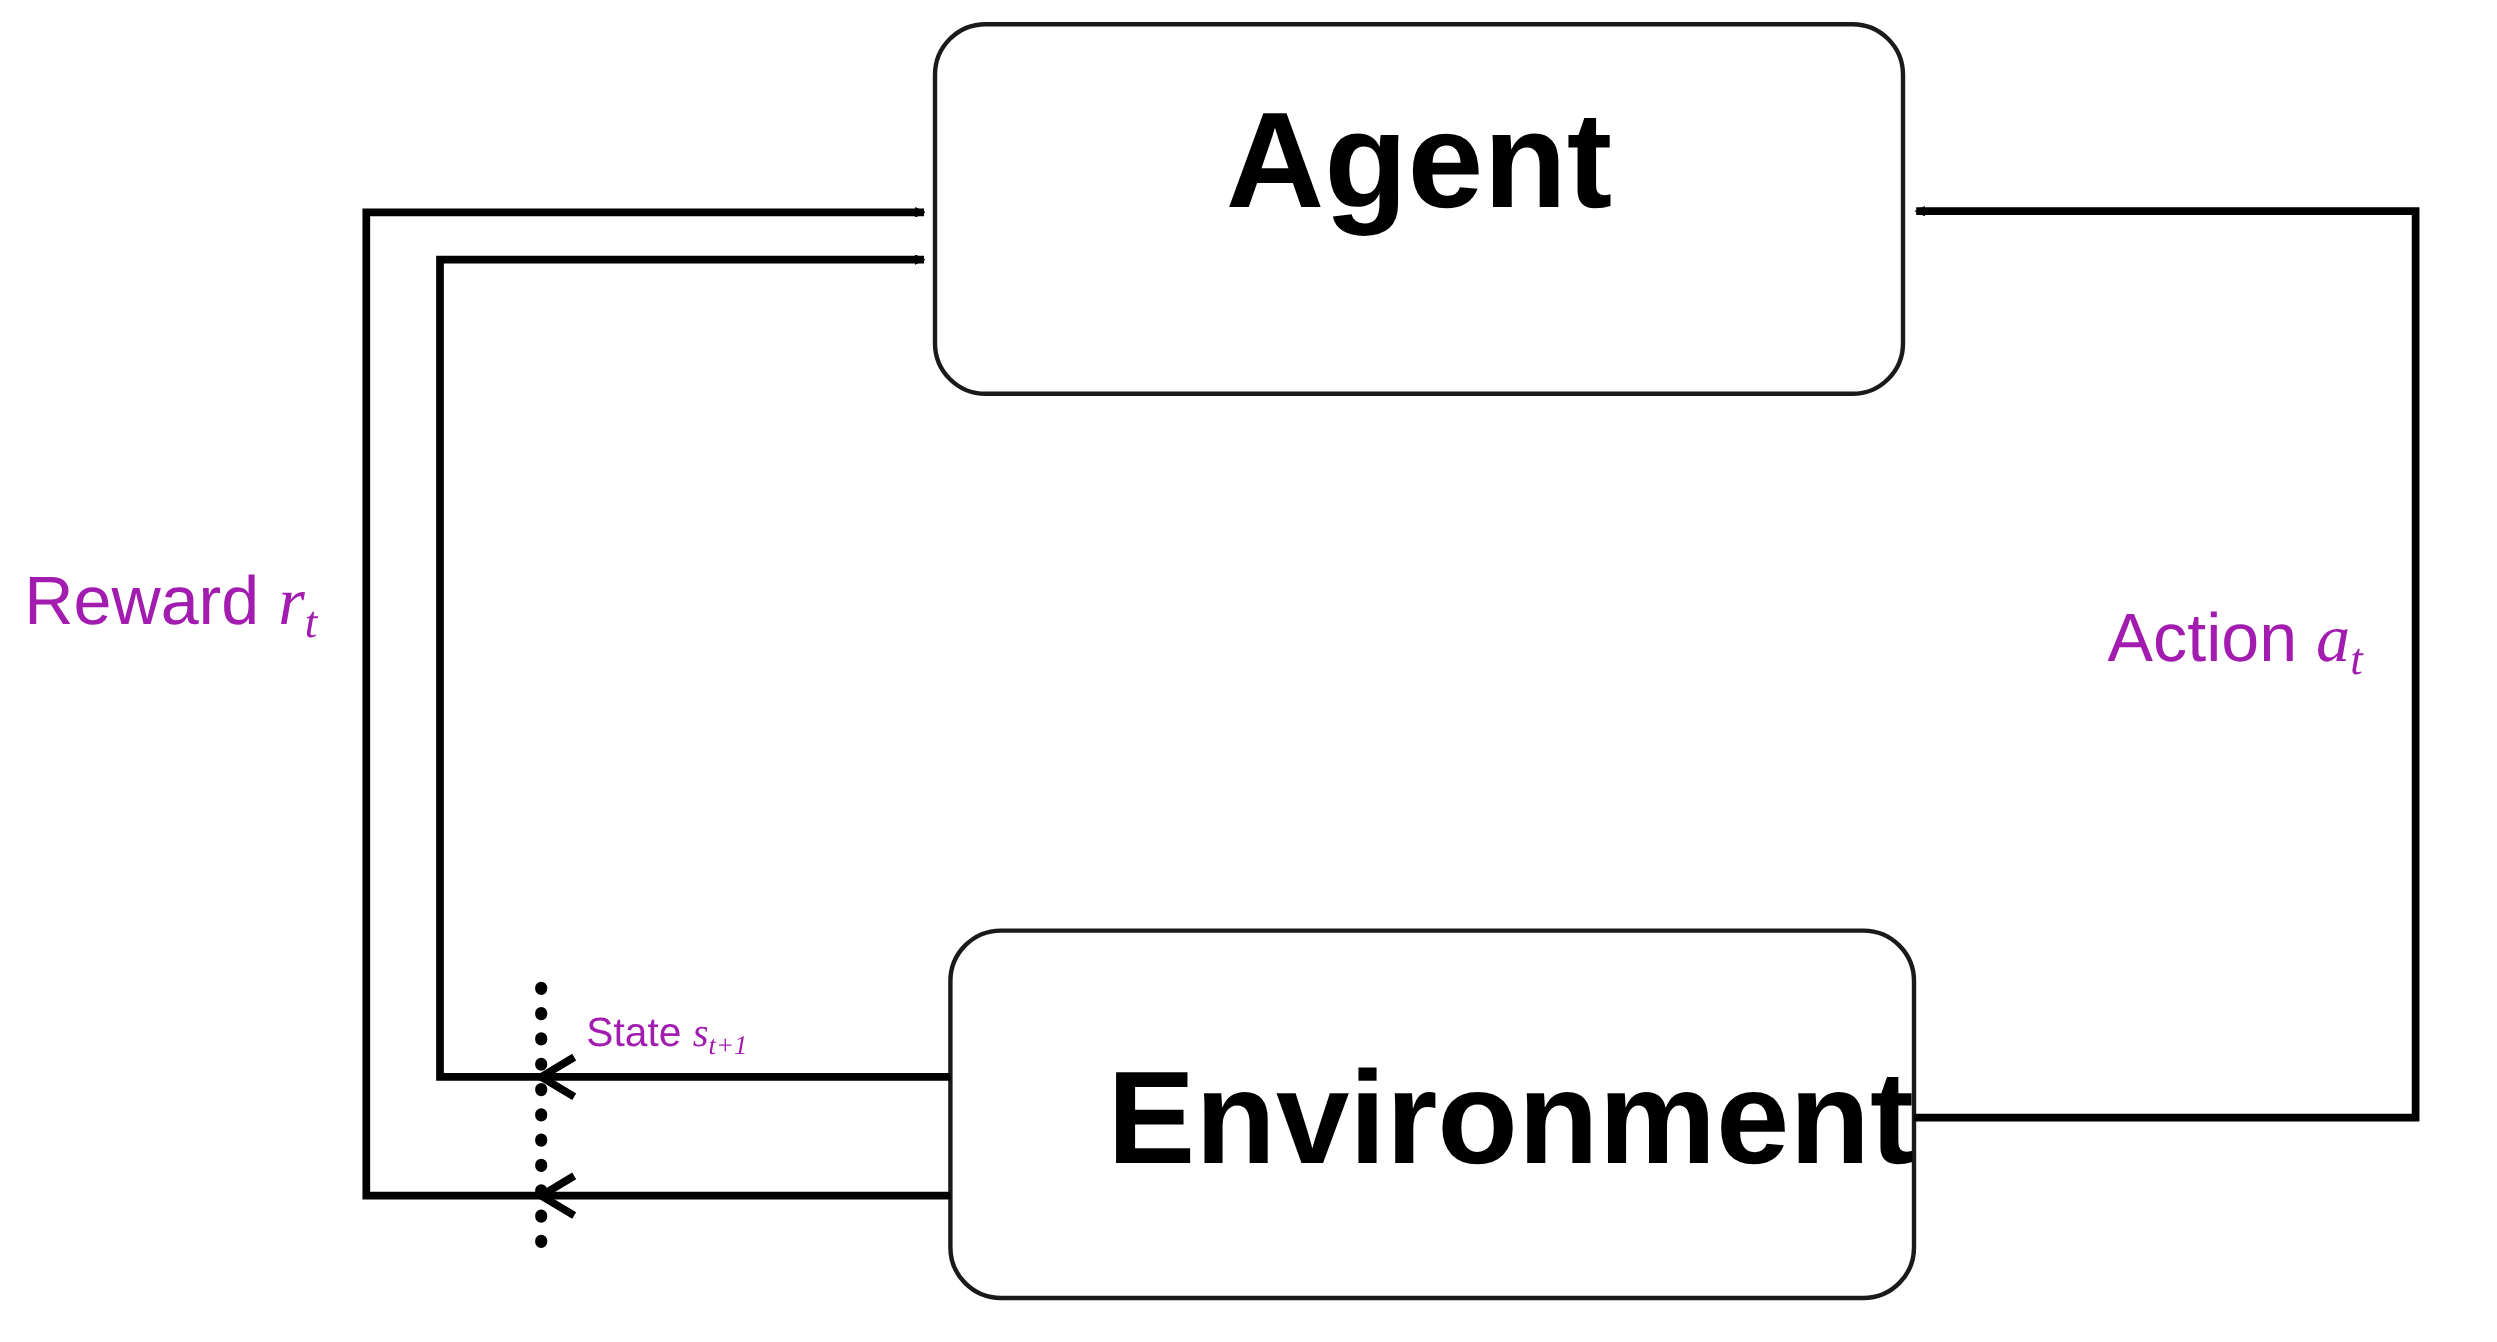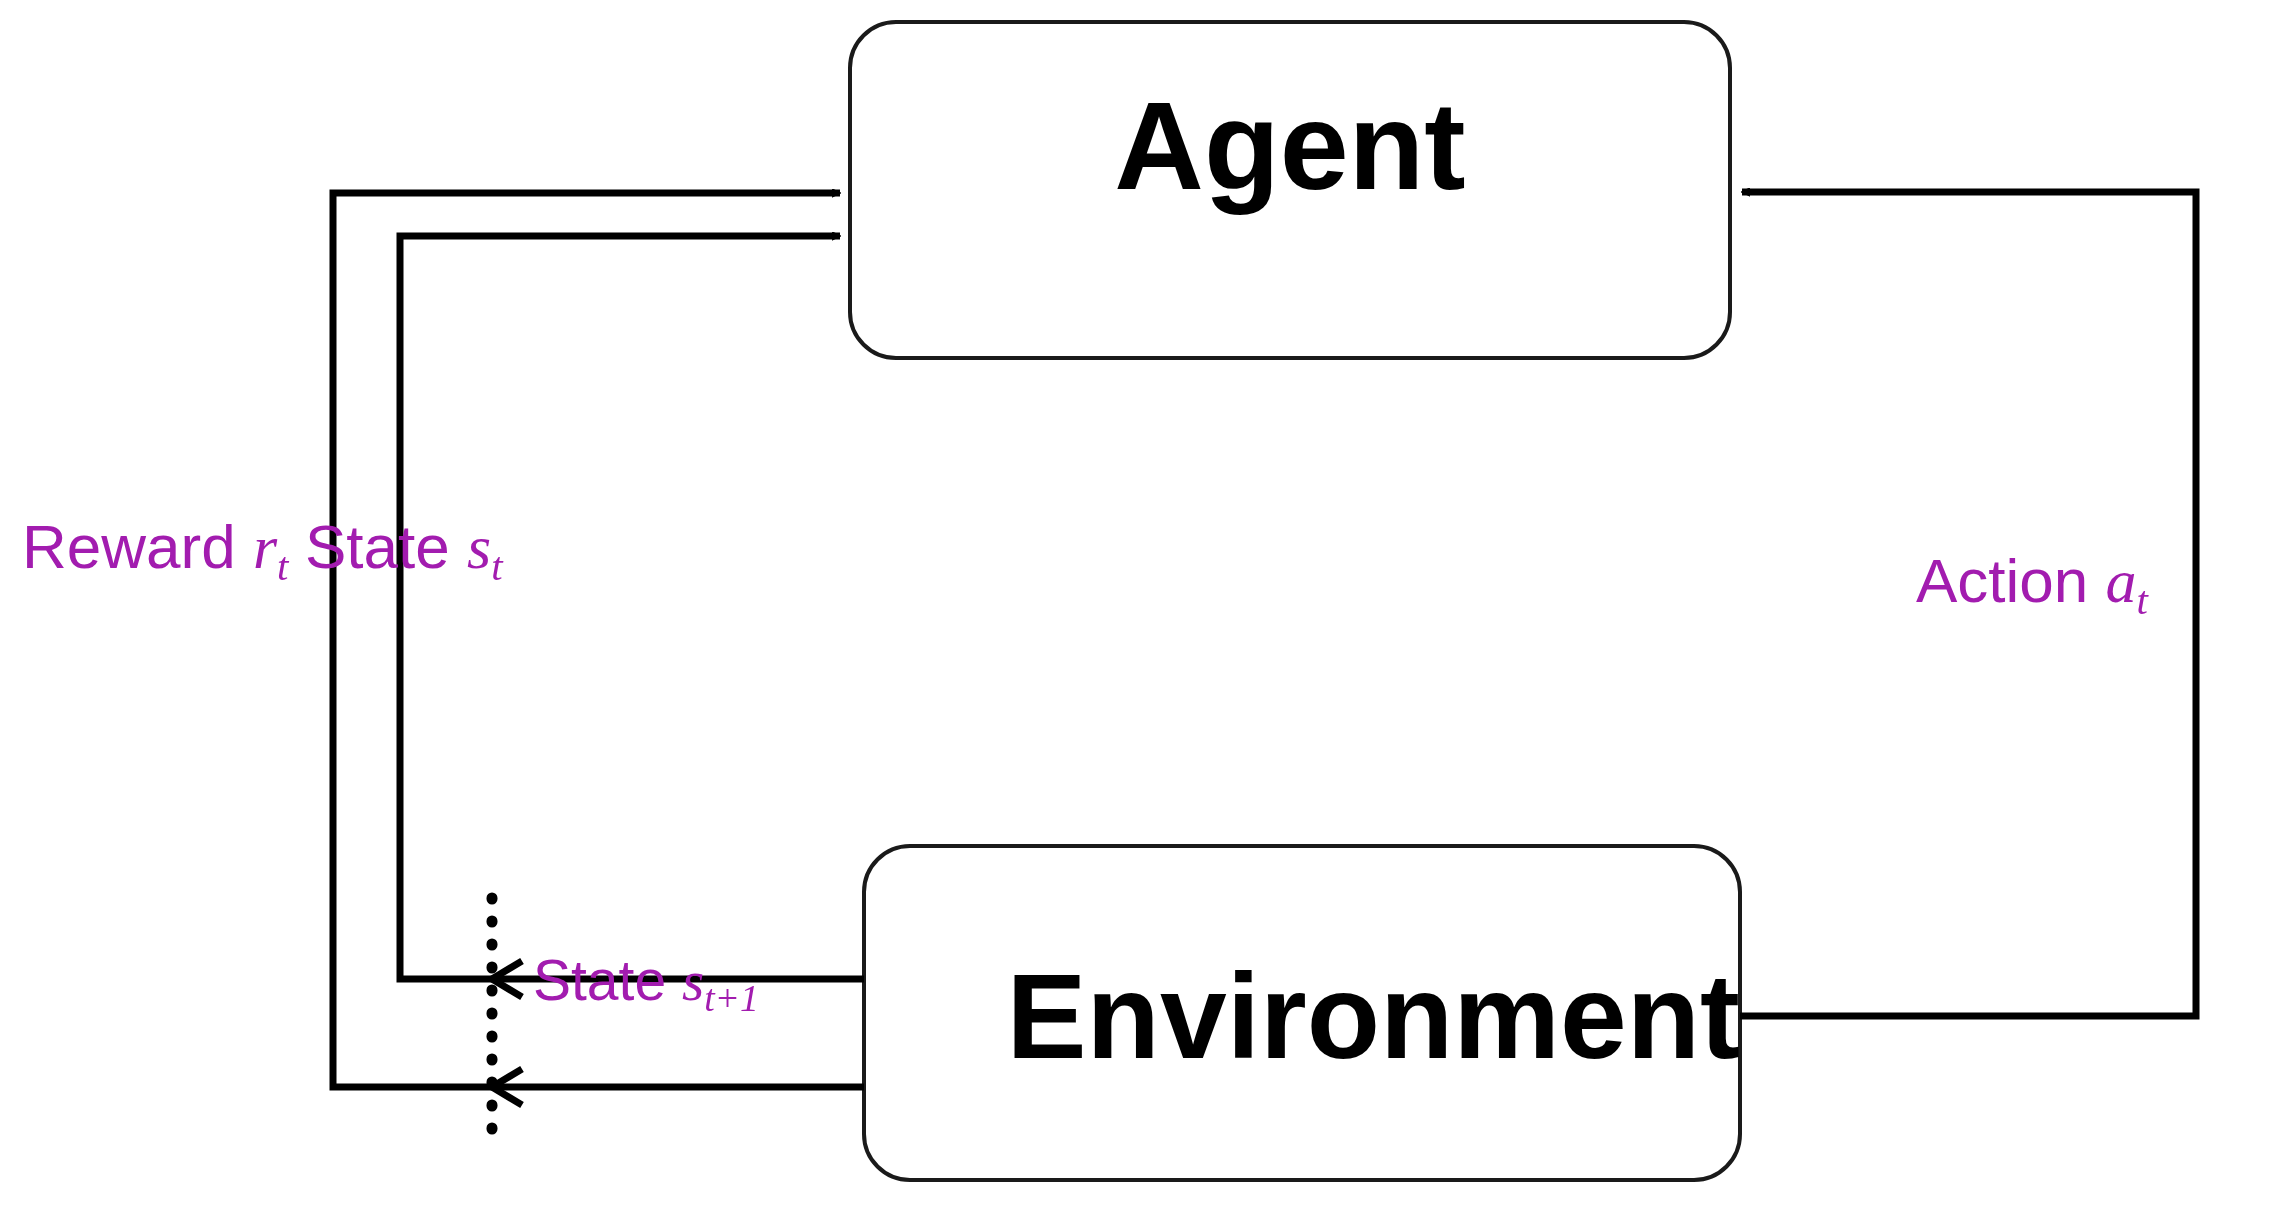--- a/index.html
+++ b/index.html
@@ -94,26 +94,23 @@
   </div>
 
   <div class="node-label" style="left:864px; top:956px; width:876px; text-align:right; font-size:120px;">
     <span>Environment</span>
   </div>
 
   <div class="edge-label" style="left:22px; top:516px; font-size:62px;">
     <span>Reward</span><span>&nbsp;</span><span class="mathvar">r</span><span class="mathsub">t</span>
   </div>
 
-  <div class="edge-label" style="left:305px; top:516px; font-size:62px;">
-    <span>State</span><span>&nbsp;</span><span class="mathvar">s</span><span class="mathsub">t</span>
-  </div>
 
   <div class="edge-label" style="left:1888px; top:550px; font-size:62px;margin-left:28px;">
     <span>Action</span><span>&nbsp;</span><span class="mathvar">a</span><span class="mathsub">t</span>
   </div>
 
-  <div class="edge-label" style="left:533px; top:952px; font-size:57px;">
+  <div class="edge-label" style="left:533px; top:920px; font-size:37px;">
     <span>State</span><span>&nbsp;</span><span class="mathvar">s</span><span class="mathsub">t+1</span>
   </div>
 
 
 </div>
 
 </body></html>

